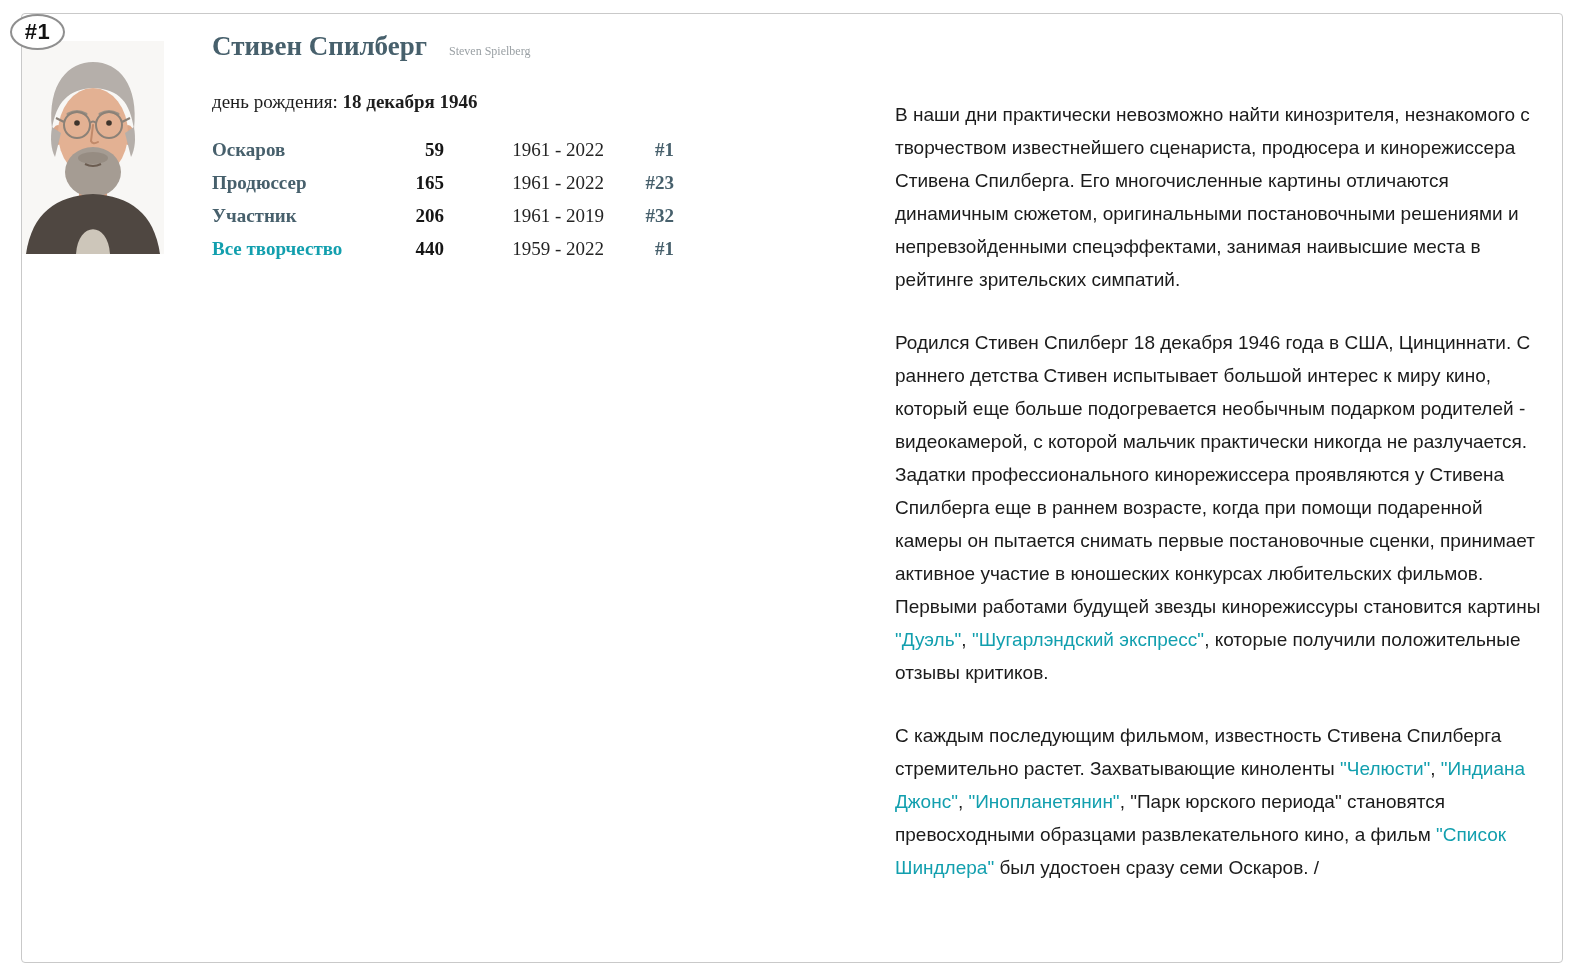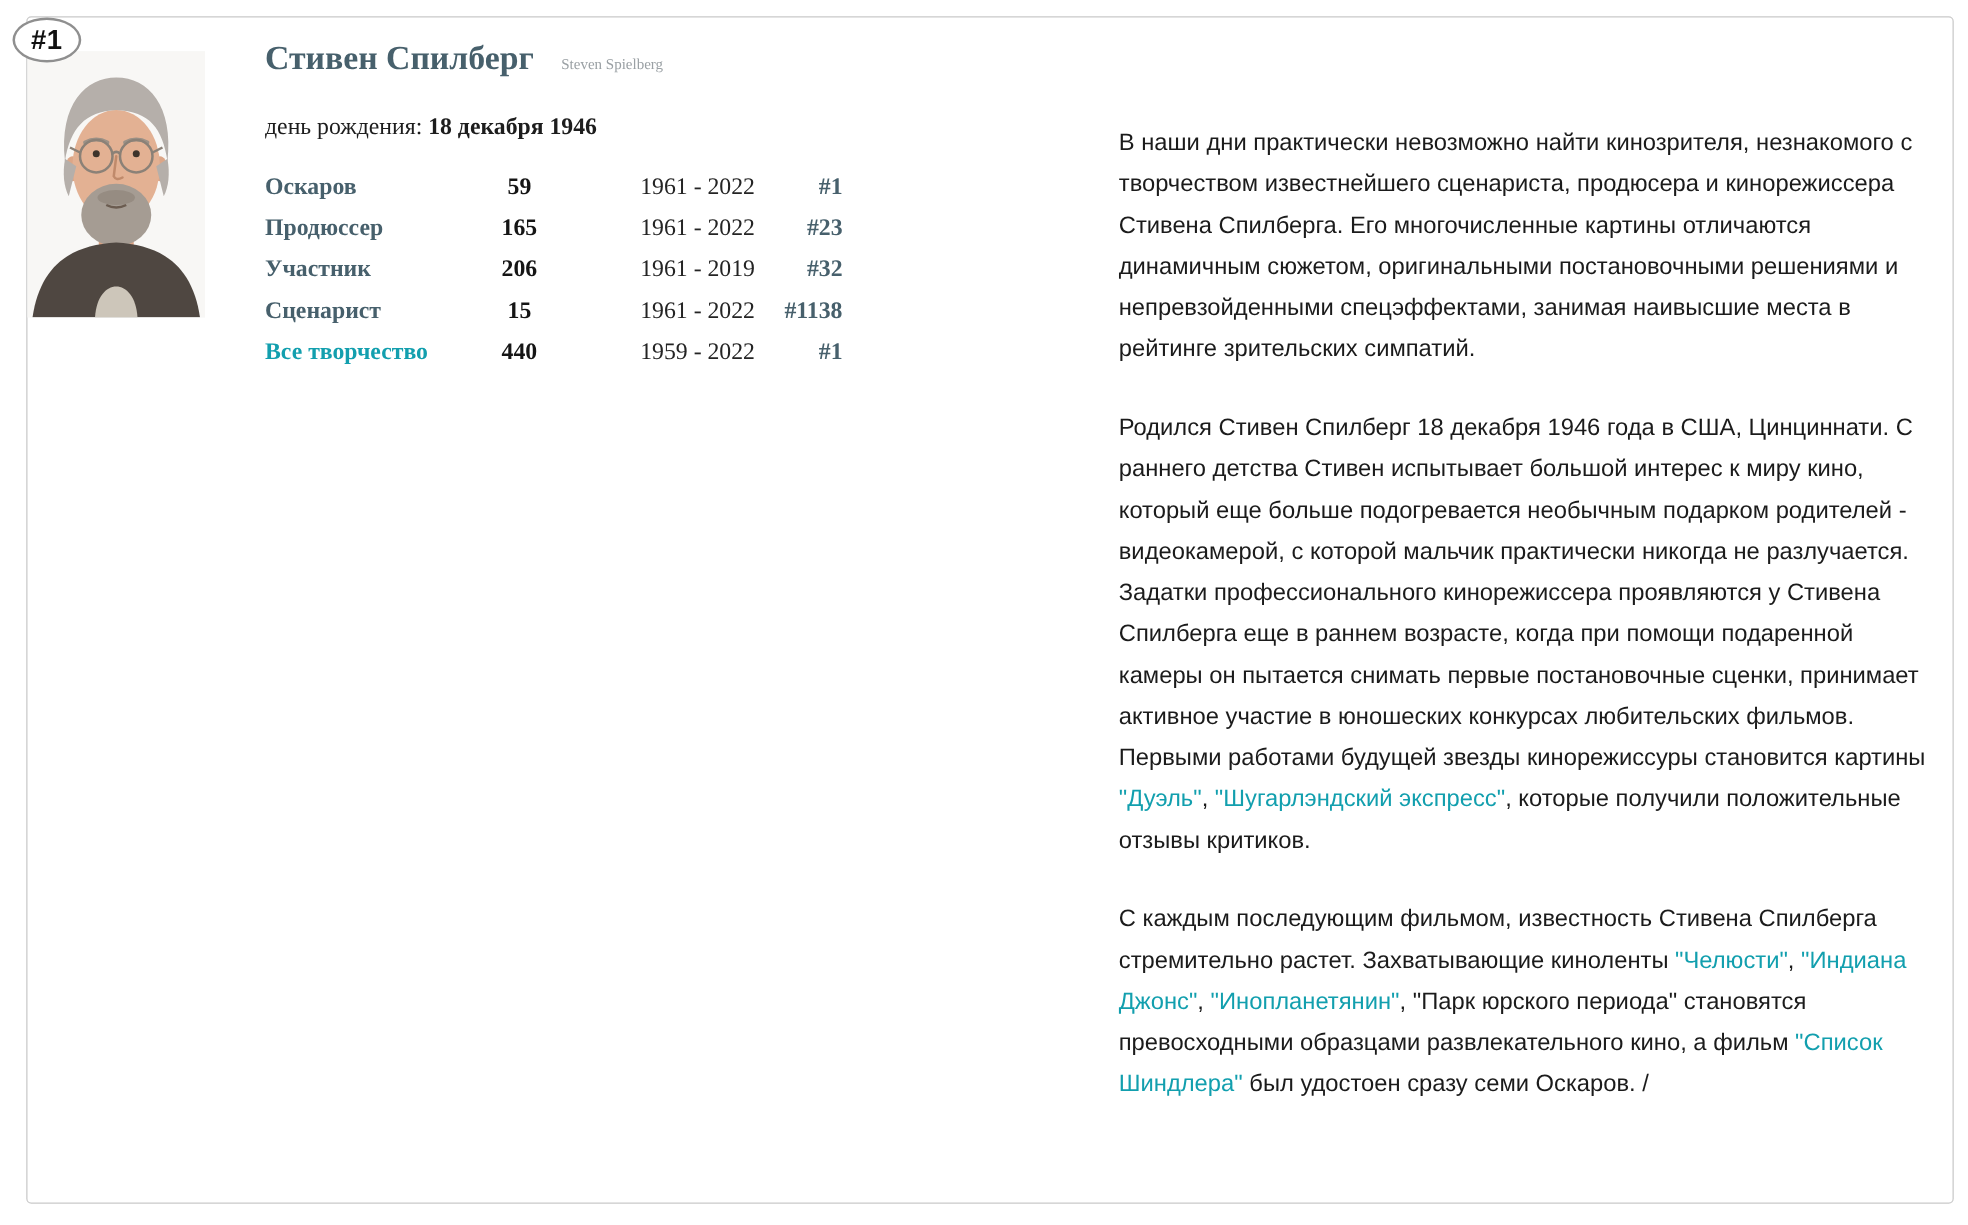--- a/index.html
+++ b/index.html
@@ -40,21 +40,21 @@
   .name-ru{margin:0;font-size:27px;font-weight:bold;color:var(--slate);line-height:32px;white-space:nowrap;}
   .name-en{font-size:12px;color:var(--muted-gray);white-space:nowrap;}
   .birthday{margin-top:29px;font-size:19px;color:var(--text-dark);}
   .birthday b{font-weight:bold;}
 
   table.credits{margin-top:20px;border-collapse:collapse;table-layout:fixed;width:462px;}
   table.credits td{height:33px;padding:0;font-size:19px;vertical-align:middle;}
   td.c-label{width:175px;text-align:left;}
   td.c-label a{color:var(--slate);font-weight:bold;text-decoration:none;cursor:pointer;}
   td.c-label a.hl{color:var(--accent-teal);}
-  td.c-count{width:57px;text-align:center;font-weight:bold;color:#151515;}
+  td.c-count{width:57px;text-align:right;font-weight:bold;color:#151515;}
   td.c-years{width:160px;text-align:right;color:#242424;}
   td.c-rank{width:70px;text-align:right;}
   td.c-rank a{color:var(--slate);font-weight:bold;text-decoration:none;cursor:pointer;}
 
   
   .bio{position:absolute;left:873px;top:84px;width:658px;}
   .bio p{margin:0 0 30px 0;font-size:19px;line-height:33px;color:#1b1b1b;}
   .bio p:last-child{margin-bottom:0;}
   .bio a.bio-link{color:var(--accent-teal);text-decoration:none;cursor:pointer;}
 </style>
@@ -120,26 +120,20 @@
               <td class="c-years">1961 - 2022</td>
               <td class="c-rank"><a>#23</a></td>
             </tr>
             <tr>
               <td class="c-label"><a class="">Участник</a></td>
               <td class="c-count">206</td>
               <td class="c-years">1961 - 2019</td>
               <td class="c-rank"><a>#32</a></td>
             </tr>
             <tr>
-              <td class="c-label"><a class="">Сценарист</a></td>
-              <td class="c-count">15</td>
-              <td class="c-years">1961 - 2022</td>
-              <td class="c-rank"><a>#1138</a></td>
-            </tr>
-            <tr>
               <td class="c-label"><a class="hl">Все творчество</a></td>
               <td class="c-count">440</td>
               <td class="c-years">1959 - 2022</td>
               <td class="c-rank"><a>#1</a></td>
             </tr>
           </tbody>
       </table>
     </div>
 
     <div class="bio">

